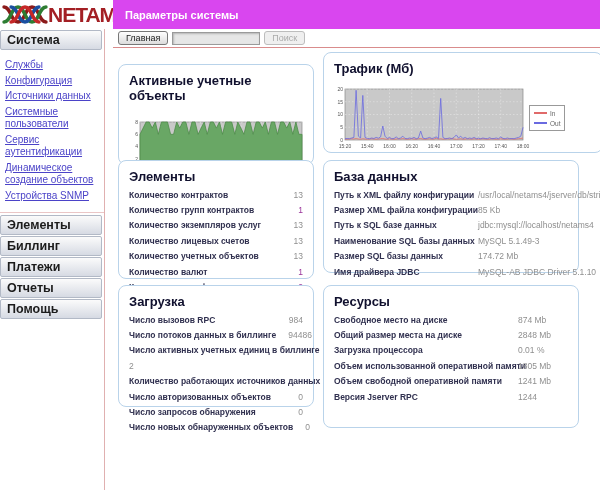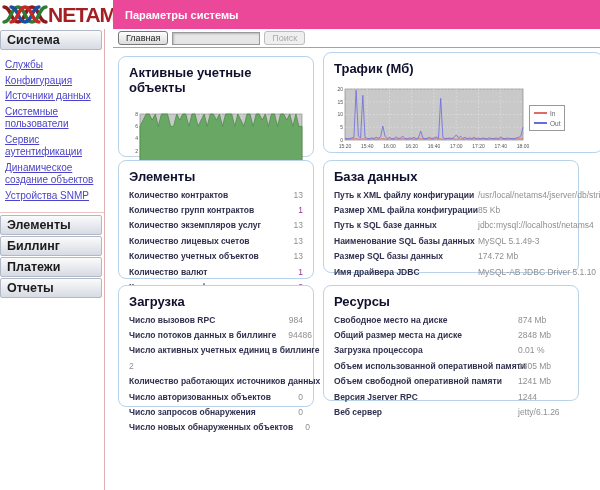--- a/index.html
+++ b/index.html
@@ -7,21 +7,21 @@
   body {
     width:600px; height:490px; position:relative; overflow:hidden;
     background:#fff; font-family:"Liberation Sans", sans-serif;
   }
   svg { overflow:visible; }
 
   
   .logo-box { position:absolute; left:0; top:0; width:113px; height:29px;
     background:#fff; display:flex; align-items:center; padding-left:2px; }
   .titlebar { position:absolute; left:113px; right:0; top:0; height:29px;
-    background:#ec4899; color:#fff; font-weight:bold; font-size:11px;
+    background:#d946ef; color:#fff; font-weight:bold; font-size:11px;
     display:flex; align-items:center; padding-left:12px; }
   .toolbar { position:absolute; left:113px; right:0; top:29px; height:19px;
     background:#fff; border-bottom:1px solid #d98c8c;
     display:flex; align-items:center; gap:4px; padding-left:5px; }
   .btn { font-family:"Liberation Sans",sans-serif; font-size:9px; color:#222;
     padding:1px 7px; background:linear-gradient(#fefefe,#dcdcdc);
     border:1px solid #777; border-radius:3px; cursor:pointer; }
   .btn.disabled { color:#aaa; border-color:#bdbdbd; background:#efefef; }
   .search-input { width:88px; height:13px; background:#e6e6e6;
     border:1px solid #9a9a9a; box-shadow:inset 1px 1px 2px #b5b5b5;
@@ -96,27 +96,28 @@
     <a class="slink">Источники данных</a>
     <a class="slink">Системные пользователи</a>
     <a class="slink">Сервис аутентификации</a>
     <a class="slink">Динамическое создание объектов</a>
     <a class="slink">Устройства SNMP</a>
   </div>
   <div class="shead">Элементы</div>
   <div class="shead">Биллинг</div>
   <div class="shead">Платежи</div>
   <div class="shead">Отчеты</div>
+  <div class="shead">Помощь</div>
 </div>
 
 <div class="main">
 
   <div class="help">?</div>
 
-  <div class="panel" id="p-active" style="left:5px; top:8px; width:196px; height:101px">
+  <div class="panel" id="p-active" style="left:5px; top:16px; width:196px; height:101px">
     <div class="ptitle">Активные учетные объекты</div>
     <svg class="chart-svg" width="176" height="62">
         <rect x="11" y="3" width="162" height="49" fill="#c9c9c9" stroke="#888" stroke-width="0.7"></rect>
         <line x1="11" y1="39.75" x2="173" y2="39.75" stroke="#ececec" stroke-width="0.5" stroke-dasharray="1.5,2"></line>
         <line x1="11" y1="27.5" x2="173" y2="27.5" stroke="#ececec" stroke-width="0.5" stroke-dasharray="1.5,2"></line>
         <line x1="11" y1="15.25" x2="173" y2="15.25" stroke="#ececec" stroke-width="0.5" stroke-dasharray="1.5,2"></line>
         <line x1="11" y1="3" x2="173" y2="3" stroke="#ececec" stroke-width="0.5" stroke-dasharray="1.5,2"></line>
         <text x="11" y="59.5" text-anchor="middle" font-size="5" fill="#555">15:20</text>
         <line x1="31.25" y1="3" x2="31.25" y2="52" stroke="#ececec" stroke-width="0.5" stroke-dasharray="1.5,2"></line>
         <text x="31.25" y="59.5" text-anchor="middle" font-size="5" fill="#555">15:40</text>
@@ -282,21 +283,21 @@
           <span class="plbl">Число запросов обнаружения</span>
           <span class="pval">0</span>
         </div>
         <div class="prow">
           <span class="plbl">Число новых обнаруженных объектов</span>
           <span class="pval">0</span>
         </div>
       </div>
   </div>
 
-  <div class="panel cols lblw170" id="p-res" style="left:210px; top:237px; width:256px; height:116px">
+  <div class="panel cols lblw170" id="p-res" style="left:210px; top:237px; width:256px; height:143px">
     <div class="ptitle">Ресурсы</div>
     <div>
         <div class="prow">
           <span class="plbl">Свободное место на диске</span>
           <span class="pval">874 Mb</span>
         </div>
         <div class="prow">
           <span class="plbl">Общий размер места на диске</span>
           <span class="pval">2848 Mb</span>
         </div>
@@ -309,20 +310,16 @@
           <span class="pval">1805 Mb</span>
         </div>
         <div class="prow">
           <span class="plbl">Объем свободной оперативной памяти</span>
           <span class="pval">1241 Mb</span>
         </div>
         <div class="prow">
           <span class="plbl">Версия Jserver RPC</span>
           <span class="pval">1244</span>
         </div>
-        <div class="prow">
-          <span class="plbl">Веб сервер</span>
-          <span class="pval">jetty/6.1.26</span>
-        </div>
       </div>
   </div>
 
 </div>
 
 </body></html>

